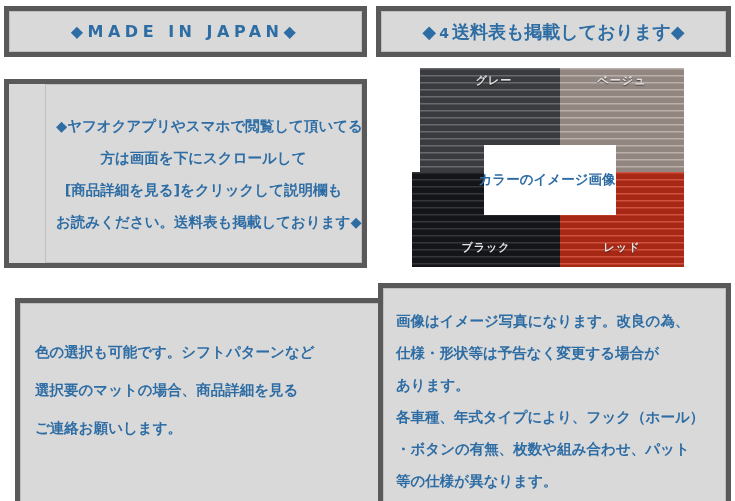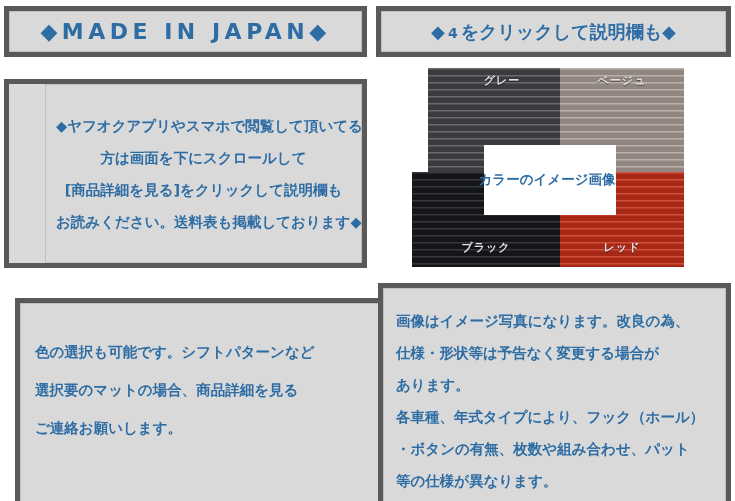--- a/index.html
+++ b/index.html
@@ -29,21 +29,21 @@
   }
 
   
   .headline{
     color:#2e6da4;
     font-weight:bold;
     text-align:center;
     white-space:nowrap;
   }
   #made-in-japan-text{
-    font-size:22px;
+    font-size:16px;
     letter-spacing:4.5px;
   }
   #color-variation-text{
     font-size:18px;
     letter-spacing:0px;
   }
   #color-variation-text .num{font-size:14px;padding:0 3px;}
 
   
   .textblock{
@@ -64,21 +64,21 @@
     width:272px;height:199px;
     overflow:hidden;
   }
   .quad{
     position:absolute;
     width:148px;height:104px;
     background-size:100% 7px;
   }
   .quad.right{left:148px;width:124px;}
   .quad.bottom{top:104px;height:95px;}
-  .q-gray{left:16px;top:0;background-color:#4a4c50;
+  .q-gray{left:8px;top:0;background-color:#4a4c50;
     background-image:repeating-linear-gradient(180deg,
       rgba(255,255,255,.17) 0px,rgba(255,255,255,.17) 1px,
       rgba(0,0,0,.22) 2px,rgba(0,0,0,.22) 7px);}
   .q-beige{top:0;background-color:#a89a93;
     background-image:repeating-linear-gradient(180deg,
       rgba(255,255,255,.22) 0px,rgba(255,255,255,.22) 1px,
       rgba(0,0,0,.13) 2px,rgba(0,0,0,.13) 7px);}
   .q-black{left:0;background-color:#1c1e24;
     background-image:repeating-linear-gradient(180deg,
       rgba(255,255,255,.11) 0px,rgba(255,255,255,.11) 1px,
@@ -122,21 +122,21 @@
 <div class="stage">
 
   <div class="panel" id="panel-made-in-japan" style="left:4px;top:6px;width:363px;height:51px;">
     <div class="inner">
       <div class="headline" id="made-in-japan-text"><span>◆</span><span>MADE IN JAPAN</span><span>◆</span></div>
     </div>
   </div>
 
   <div class="panel" id="panel-color-variation" style="left:376px;top:6px;width:355px;height:51px;">
     <div class="inner">
-      <div class="headline" id="color-variation-text"><span>◆</span><span class="num">4</span><span>をクリックして説明欄も</span><span>◆</span></div>
+      <div class="headline" id="color-variation-text"><span>◆</span><span class="num">4</span><span>送料表も掲載しております</span><span>◆</span></div>
     </div>
   </div>
 
   <div class="panel" id="panel-notice-scroll" style="left:4px;top:79px;width:363px;height:189px;padding-left:36px;">
     <div class="inner">
       <div class="textblock center">
         <span class="ln">◆ヤフオクアプリやスマホで閲覧して頂いてる</span>
         <span class="ln">方は画面を下にスクロールして</span>
         <span class="ln">[商品詳細を見る]をクリックして説明欄も</span>
         <span class="ln">お読みください。送料表も掲載しております◆</span>

